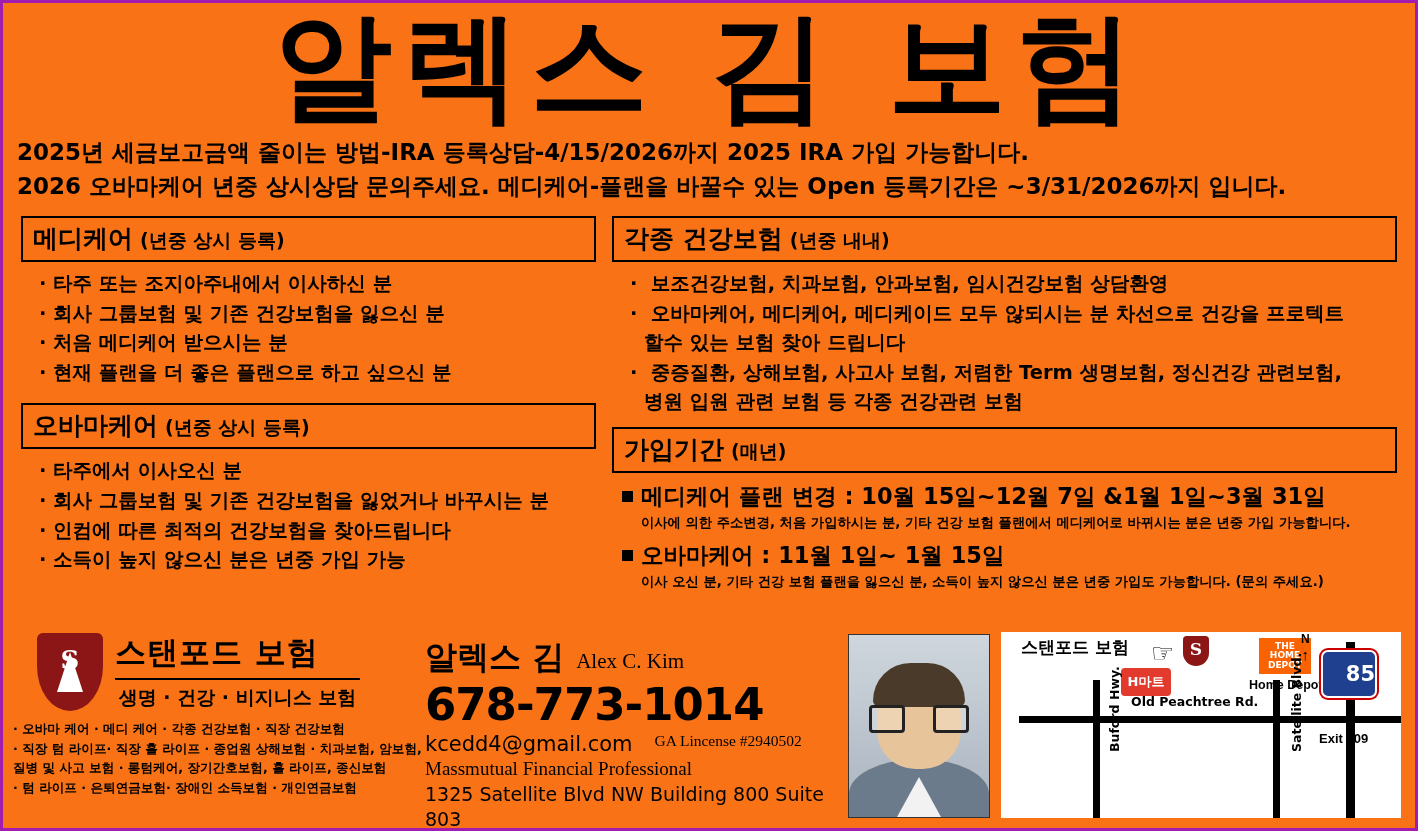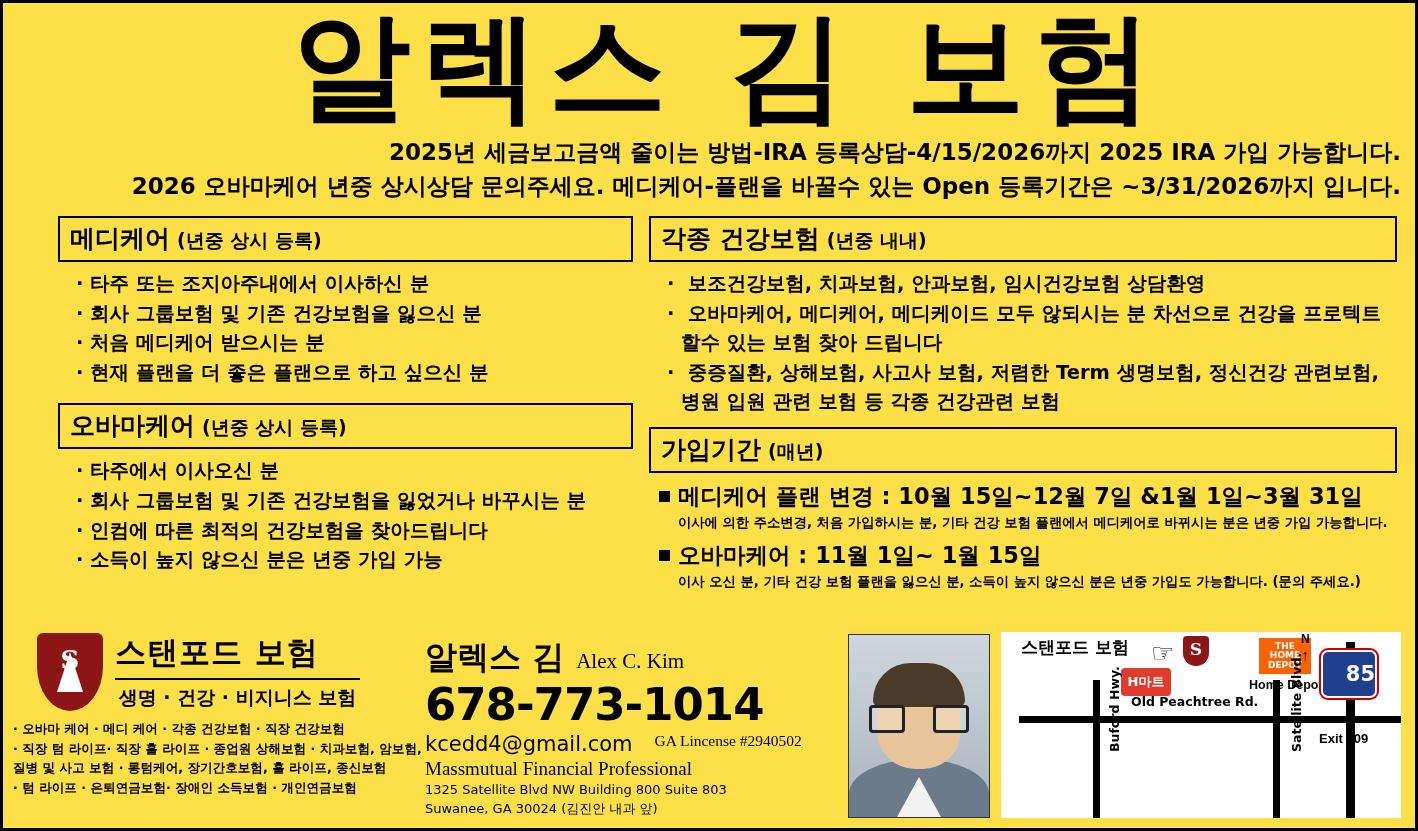--- a/index.html
+++ b/index.html
@@ -6,40 +6,39 @@
   body {
     width:1418px; height:831px;
     background:#ffffff;
     font-family:"Liberation Sans", sans-serif;
     color:#000;
     overflow:hidden;
     position:relative;
   }
   .ad {
     position:absolute; inset:0;
-    border:3px solid #000000;
+    border:3px solid #a21caf;
     box-sizing:border-box;
-    background:#fde047;
-    padding-left:37px;
+    background:#f97316;
   }
 
   
   .title {
     text-align:center;
     font-size:118px;
     font-weight:bold;
     letter-spacing:10px;
     line-height:1.05;
     margin-top:2px;
     font-family:"DejaVu Sans", sans-serif;
   }
 
   
   .headline {
-    text-align:right;
+    text-align:left;
     font-size:23px;
     font-weight:bold;
     line-height:1.5;
     margin-top:6px;
     padding:0 14px;
     font-family:"DejaVu Sans", sans-serif;
   }
 
   
   .columns {
@@ -162,21 +161,21 @@
   .name-en { font-size:21px; font-family:"Liberation Serif", serif; }
   .phone {
     font-size:45px; font-weight:bold; letter-spacing:-1px;
     font-family:"DejaVu Sans", sans-serif;
     margin-top:-2px;
   }
   .email-row { display:flex; align-items:flex-start; gap:22px; margin-top:1px;}
   .email { font-size:21px; font-family:"DejaVu Sans", sans-serif;}
   .license { font-size:15.5px; font-family:"Liberation Serif", serif;}
   .company { font-size:19px; font-family:"Liberation Serif", serif; margin-top:2px;}
-  .addr { font-size:13px; font-family:"DejaVu Sans", sans-serif; line-height:1.3; margin-top:2px;}
+  .addr { font-size:19px; font-family:"DejaVu Sans", sans-serif; line-height:1.3; margin-top:2px;}
 
   .f-photo { width:148px; display:flex; align-items:flex-start; justify-content:center; padding-top:6px;}
   .photo {
     width:140px; height:182px;
     border:1px solid #333;
     background:linear-gradient(#cfd6dd,#aab4bf);
     position:relative;
     overflow:hidden;
   }
   .photo .face {

